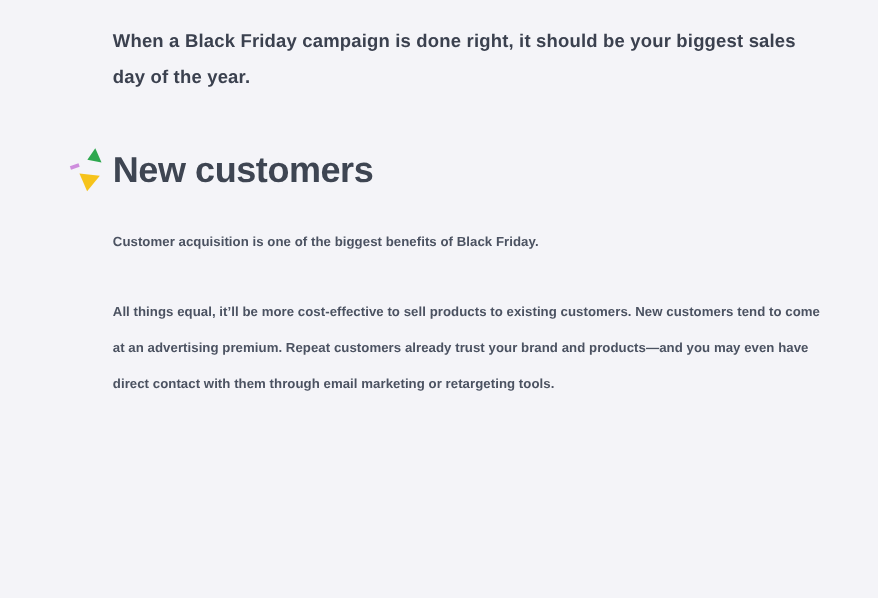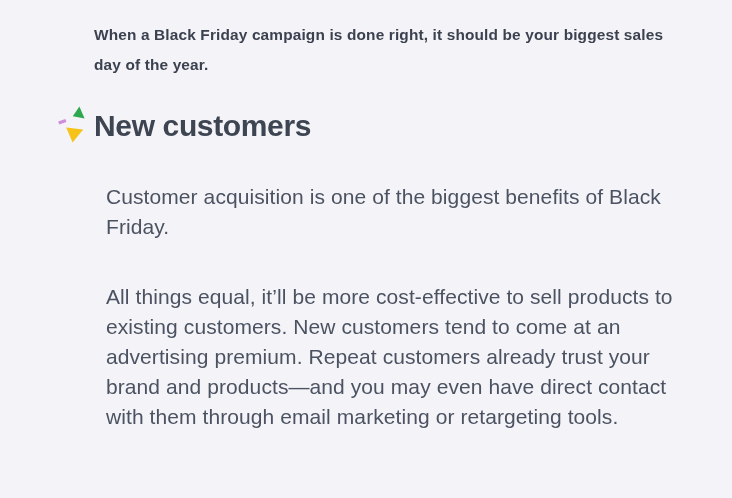--- a/index.html
+++ b/index.html
@@ -39,21 +39,21 @@
     font-size: 15.4px;
     font-weight: bold;
     line-height: 29.5px;
     color: #3b414f;
     letter-spacing: 0.01em;
   }
 
   
   .section-heading-row {
     position: relative;
-    margin-top: 25px;
+    margin-top: 42px;
     height: 46px;
   }
 
   .heading-decoration {
     position: absolute;
     left: -38px;
     top: -2px;
     width: 36px;
     height: 46px;
     pointer-events: none;
@@ -64,24 +64,24 @@
     font-size: 30px;
     font-weight: bold;
     line-height: 44px;
     color: #3e4552;
     letter-spacing: -0.012em;
     white-space: nowrap;
   }
 
   
   .body-paragraph {
-    margin: 12px;
+    margin: 0;
     padding-top: 28px;
-    font-size: 21px;
-    font-weight: normal;
+    font-size: 11px;
+    font-weight: bold;
     line-height: 30px;
     color: #4b5261;
     letter-spacing: 0.004em;
   }
 
   .body-paragraph.first-body {
     padding-top: 20px;
   }
 </style>
 </head>

